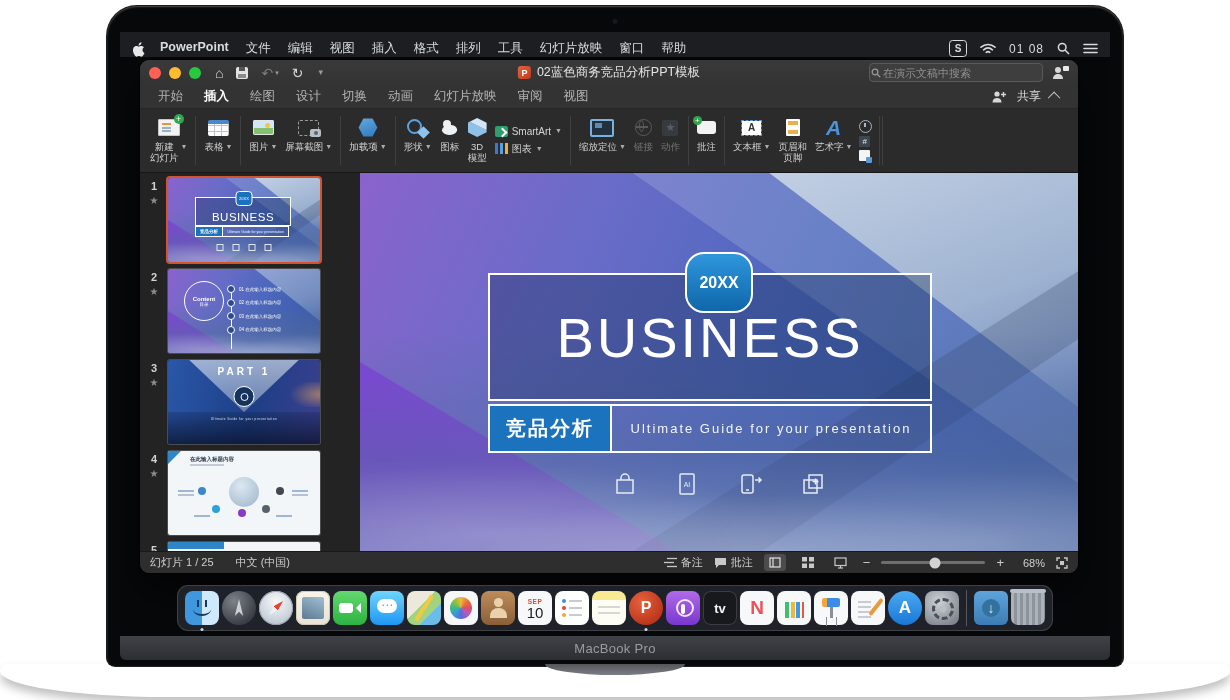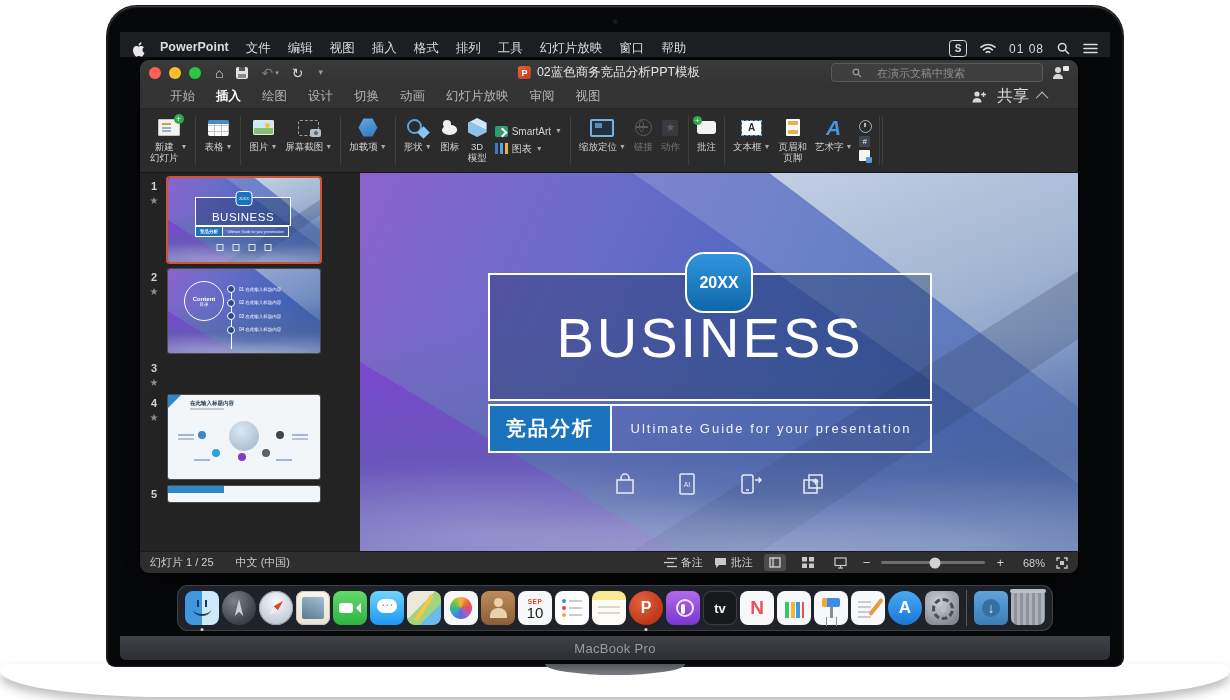--- a/index.html
+++ b/index.html
@@ -27,24 +27,24 @@
   .qat{display:flex;align-items:center;gap:13px;color:#d8d8d8}
   .qa{font-size:14px;line-height:1;display:flex;align-items:center}
   .qa.dim{color:#7f7f7f}
   .qa .mini-caret{font-size:7px;margin-left:2px;color:#9a9a9a}
   .save-ic{width:12px;height:12px;background:#e3e3e3;border-radius:2px;position:relative}
   .save-ic:before{content:"";position:absolute;left:3px;top:0;width:6px;height:4px;background:#55555 cinco;background:#555}
   .save-ic:after{content:"";position:absolute;left:2px;bottom:1px;width:8px;height:4px;background:#8a8a8a}
   .doc-title{position:absolute;left:50%;top:0;height:100%;transform:translateX(-50%);display:flex;align-items:center;gap:6px;color:#e4e4e4;font-size:12.5px;white-space:nowrap}
   .ppt-doc{width:13px;height:13px;border-radius:3px;background:linear-gradient(135deg,#e5633c,#c23b1d);display:flex;align-items:center;justify-content:center;color:#fff;font-size:9px;font-weight:bold}
   .tb-right{margin-left:auto;display:flex;align-items:center;gap:9px}
-  .searchbox{width:170px;height:17px;background:#3e3e3e;border:1px solid #5a5a5a;border-radius:4px;display:flex;align-items:center;padding:0 20px;gap:13px}
+  .searchbox{width:170px;height:17px;background:#3e3e3e;border:1px solid #5a5a5a;border-radius:4px;display:flex;align-items:center;padding:0 1px;gap:0}
   .searchbox input{background:transparent;border:none;outline:none;color:#a9a9a9;font-size:11px;width:100%;font-family:inherit}
   .searchbox input::placeholder{color:#909090}
-  .tabsrow{height:23px;background:#333;display:flex;align-items:center;padding:0 30px;gap:9px;font-size:12.5px;color:#b4b4b4;flex:0 0 auto}
+  .tabsrow{height:23px;background:#333;display:flex;align-items:center;padding:0 18px;gap:9px;font-size:12.5px;color:#b4b4b4;flex:0 0 auto}
   .tab{white-space:nowrap}
   .tab.sel{color:#fff;font-weight:bold}
   .tr-right{margin-left:auto;display:flex;align-items:center;gap:10px;color:#d8d8d8}
   .chev{width:8px;height:8px;border-left:1.6px solid #c9c9c9;border-top:1.6px solid #c9c9c9;transform:rotate(45deg) translateY(2px)}
   
   .ribbon{height:59px;background:#2b2b2b;border-top:1px solid #262626;border-bottom:1px solid #161616;display:flex;align-items:stretch;padding:2px 3px;flex:0 0 auto;overflow:hidden}
   .rgroup{display:flex;align-items:stretch;padding:1px 3px}
   .rdivider{width:1px;background:#404040;margin:5px 1px;flex:0 0 auto}
   .rbtn{display:flex;flex-direction:column;align-items:center;justify-content:flex-start;padding:2px 4px;border-radius:4px}
   .rbtn.disabled{opacity:.42}
@@ -354,21 +354,21 @@
             <span class="tab" data-name="tab-视图">视图</span>
           </span>
         <span class="tr-right">
           <span data-name="share-person-icon">
             <svg width="16" height="13" viewBox="0 0 16 13">
                 <circle cx="6" cy="4" r="2.6" fill="#d8d8d8"></circle>
                 <path d="M1.5 12.5 C1.5 9.3 3.5 8 6 8 C8.5 8 10.5 9.3 10.5 12.5 Z" fill="#d8d8d8"></path>
                 <path d="M12.5 2 v5 M10 4.5 h5" stroke="#d8d8d8" stroke-width="1.4"></path>
               </svg>
           </span>
-          <span data-name="share-button" style="font-size:16px">共享</span>
+          <span data-name="share-button" style="font-size:12px">共享</span>
           <span class="chev" data-name="collapse-ribbon-icon"></span>
         </span>
       </div>
 
       <div class="ribbon" id="ribbon" data-name="ribbon">
           <div class="rgroup" data-name="ribbon-group-0">
             <div class="rbtn" data-name="ribbon-button-新建幻灯片">
               <div class="icw">
                 <span class="ric" data-name="new-slide-icon"></span>
               </div>
@@ -611,20 +611,29 @@
                     </div>
                 </div>
               </div>
             </div>
           </div>
 
           <div class="titem" data-name="thumbnail-item-3">
             <div class="tmeta" data-name="thumb-3-meta">
               <span class="tnum" data-name="slide-3-number">3</span>
               <span class="tstar" data-name="transition-star-icon">★</span>
+            </div>
+            <div class="tart" data-name="thumb-3-art">
+              <div class="t3dark"></div>
+                <div class="t3sunset"></div>
+                <div class="t3sea"></div>
+                <div class="t3wedge"></div>
+              <div class="t3title" data-name="thumb-3-title">PART 1</div>
+              <div class="t3circle" data-name="thumb-3-badge-icon"></div>
+              <div class="t3sub" data-name="thumb-3-subtitle">Ultimate Guide for your presentation</div>
             </div>
           </div>
 
           <div class="titem" data-name="thumbnail-item-4">
             <div class="tmeta" data-name="thumb-4-meta">
               <span class="tnum" data-name="slide-4-number">4</span>
               <span class="tstar" data-name="transition-star-icon">★</span>
             </div>
             <div class="tart" data-name="thumb-4-art">
               <div class="t4bg"></div>

